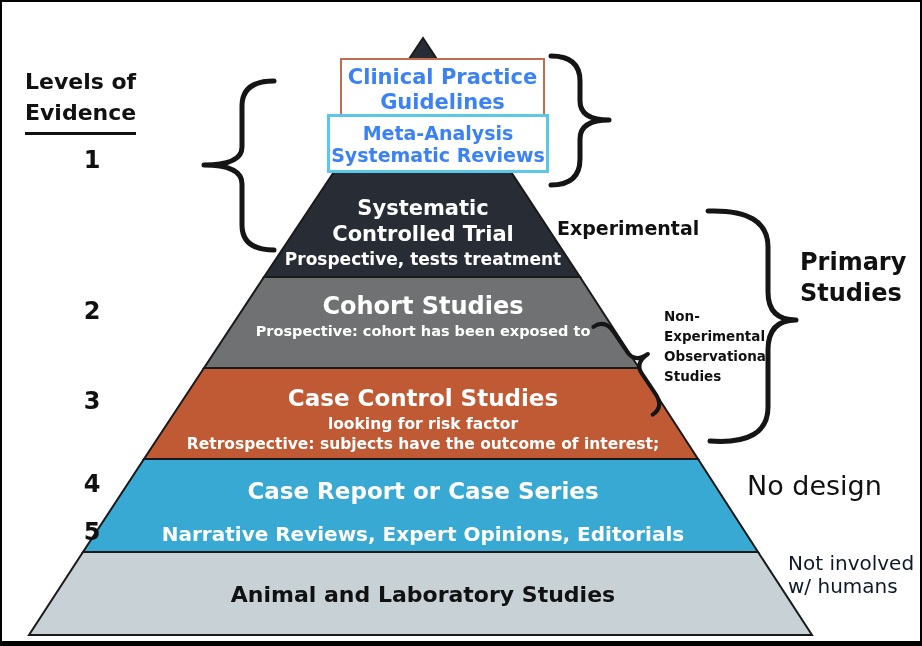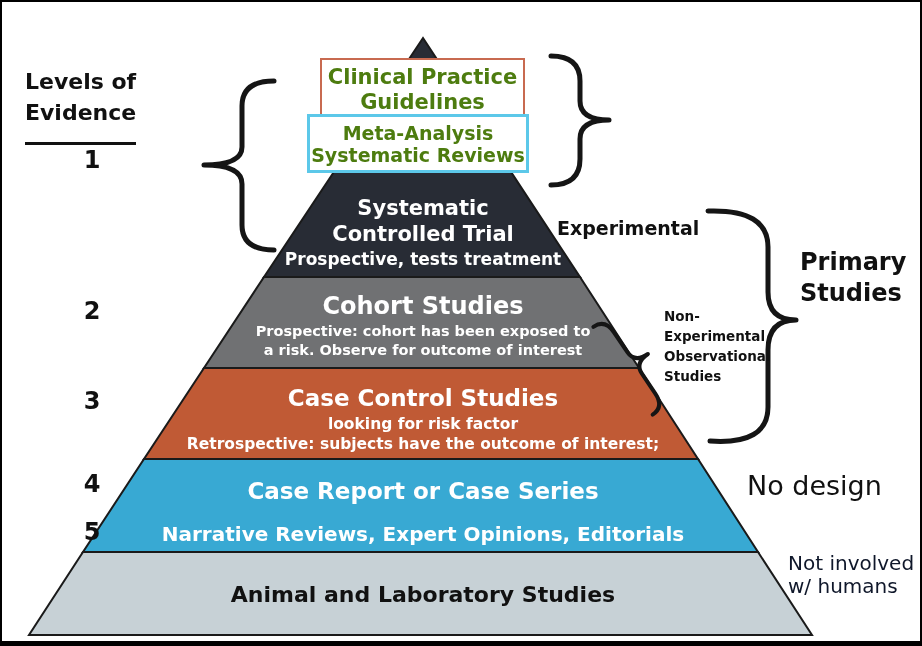--- a/index.html
+++ b/index.html
@@ -6,27 +6,27 @@
   body { font-family:"DejaVu Sans", sans-serif; background:#888; }
   .frame {
     position:relative; width:922px; height:646px; background:#fff;
     border:2px solid #000; border-bottom-width:5px; overflow:hidden;
   }
   .abs { position:absolute; }
   svg.layer { position:absolute; left:0; top:0; }
 
   
   .lv-title { left:23px; top:64px; font-size:22px; font-weight:bold; color:#111; line-height:31px; }
-  .lv-title .underlined { display:inline-block; border-bottom:3px solid #111; padding-bottom:14px; }
+  .lv-title .underlined { display:inline-block; border-bottom:3px solid #111; padding-bottom:4px; }
   .lv-num { left:74px; width:32px; text-align:center; font-size:24px; font-weight:bold; color:#111; }
   .n1 { top:144px; } .n2 { top:295px; } .n3 { top:385px; } .n4 { top:468px; } .n5 { top:516px; }
 
   
-  .topbox { background:#fff; text-align:center; font-weight:bold; color:#4d7c0f;
-            display:flex; flex-direction:column; justify-content:center; }
+  .topbox { background:#fff; text-align:center; font-weight:bold; color:#3b82f6;
+            display:flex; flex-direction:column; justify-content:center;margin-left:20px; }
   .box-guidelines { left:318px; top:56px; width:205px; height:63px; border:2px solid; font-size:21px; line-height:25px; }
   .box-meta { left:305px; top:112px; width:222px; height:59px; border:3px solid; font-size:19px; line-height:22px; }
 
   
   .pyr-text { left:421px; transform:translateX(-50%); text-align:center; color:#fff;
               font-weight:bold; white-space:nowrap; }
   .rct { top:193px; }
   .rct .t { font-size:21px; line-height:26px; }
   .rct .s { font-size:17px; line-height:24px; }
   .cohort { top:289px; }
@@ -89,21 +89,20 @@
   </div>
 
   <div class="abs pyr-text rct">
     <div class="t">Systematic</div>
     <div class="t">Controlled Trial</div>
     <div class="s">Prospective, tests treatment</div>
   </div>
   <div class="abs pyr-text cohort">
     <div class="t">Cohort Studies</div>
     <div class="s">Prospective: cohort has been exposed to</div>
-    <div class="s">a risk. Observe for outcome of interest</div>
   </div>
   <div class="abs pyr-text cc">
     <div class="t">Case Control Studies</div>
     <div class="s">looking for risk factor</div>
     <div class="s">Retrospective: subjects have the outcome of interest;</div>
   </div>
   <div class="abs pyr-text row4">Case Report or Case Series</div>
   <div class="abs pyr-text row5">Narrative Reviews, Expert Opinions, Editorials</div>
   <div class="abs pyr-text animal">Animal and Laboratory Studies</div>
 

